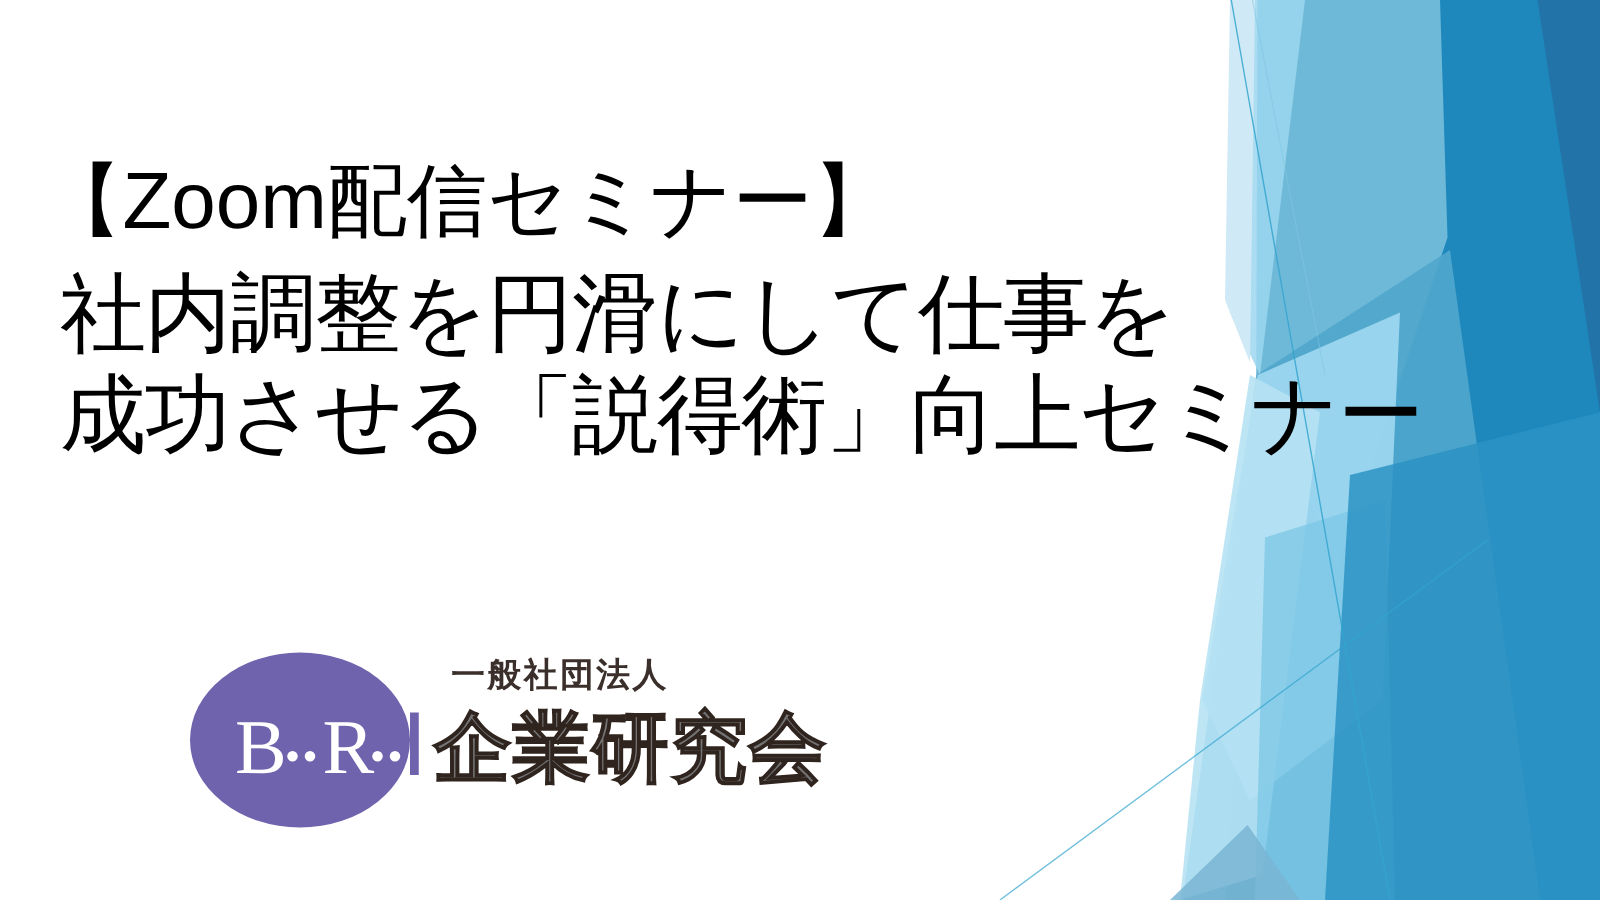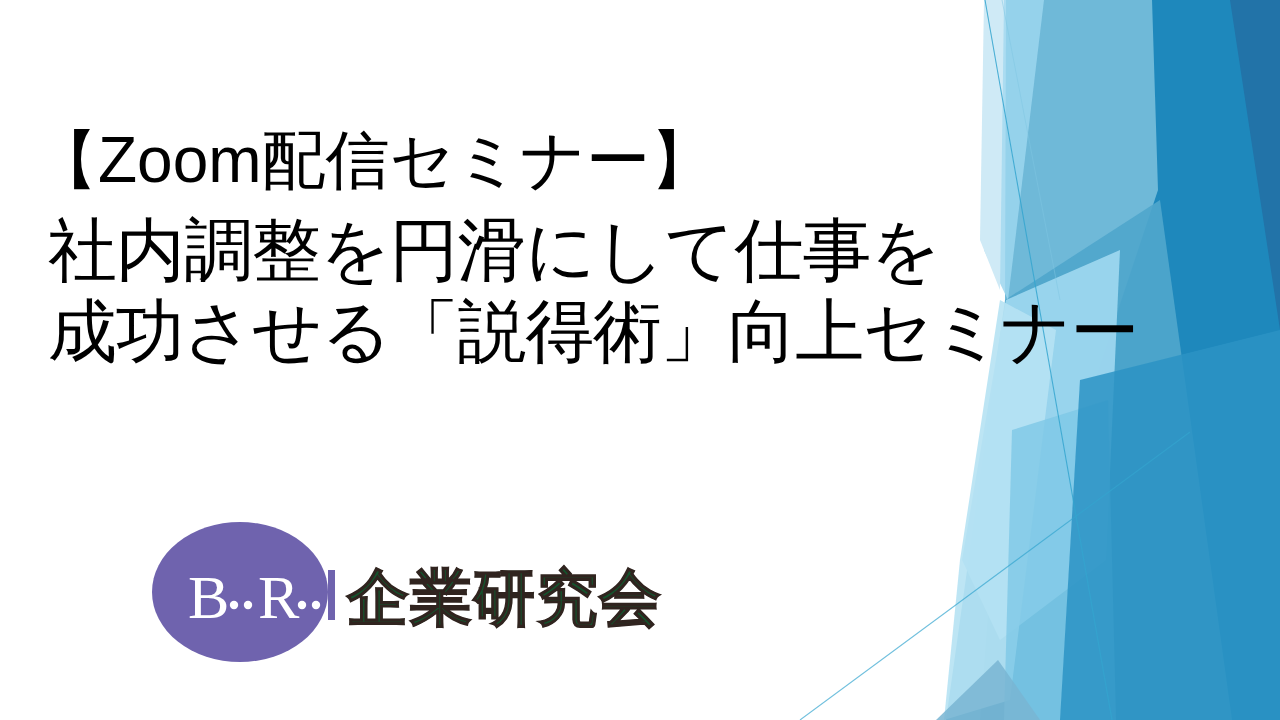--- a/index.html
+++ b/index.html
@@ -92,21 +92,21 @@
     letter-spacing: 2px;
     font-family: "DejaVu Sans", sans-serif;
     white-space: nowrap;
   }
   .logo-kana-big {
     position: absolute;
     left: 0px;
     top: 44px;
     font-size: 62px;
     font-weight: 700;
-    color: #14532d;
+    color: #737373;
     letter-spacing: 1px;
     font-family: "DejaVu Sans", sans-serif;
     white-space: nowrap;
     -webkit-text-stroke: 1.2px #30241f;
   }
   .logo-tagline {
     position: absolute;
     left: 2px;
     top: 116px;
     font-size: 19px;
@@ -171,17 +171,18 @@
 
       <text x="106" y="98" font-family="'Liberation Serif', serif" font-size="62" fill="#ffffff">R</text>
 
       <circle cx="150" cy="85" r="4.2" fill="#ffffff"></circle>
       <circle cx="164" cy="85" r="4.2" fill="#ffffff"></circle>
 
       <rect x="176" y="50" width="7" height="50" fill="#6f63ae"></rect>
     </svg>
 
     <div id="logo-text">
+      <div class="logo-kana-small">一般社団法人</div>
       <div class="logo-kana-big">企業研究会</div>
     </div>
   </div>
 
 </div>
 
 </body></html>

